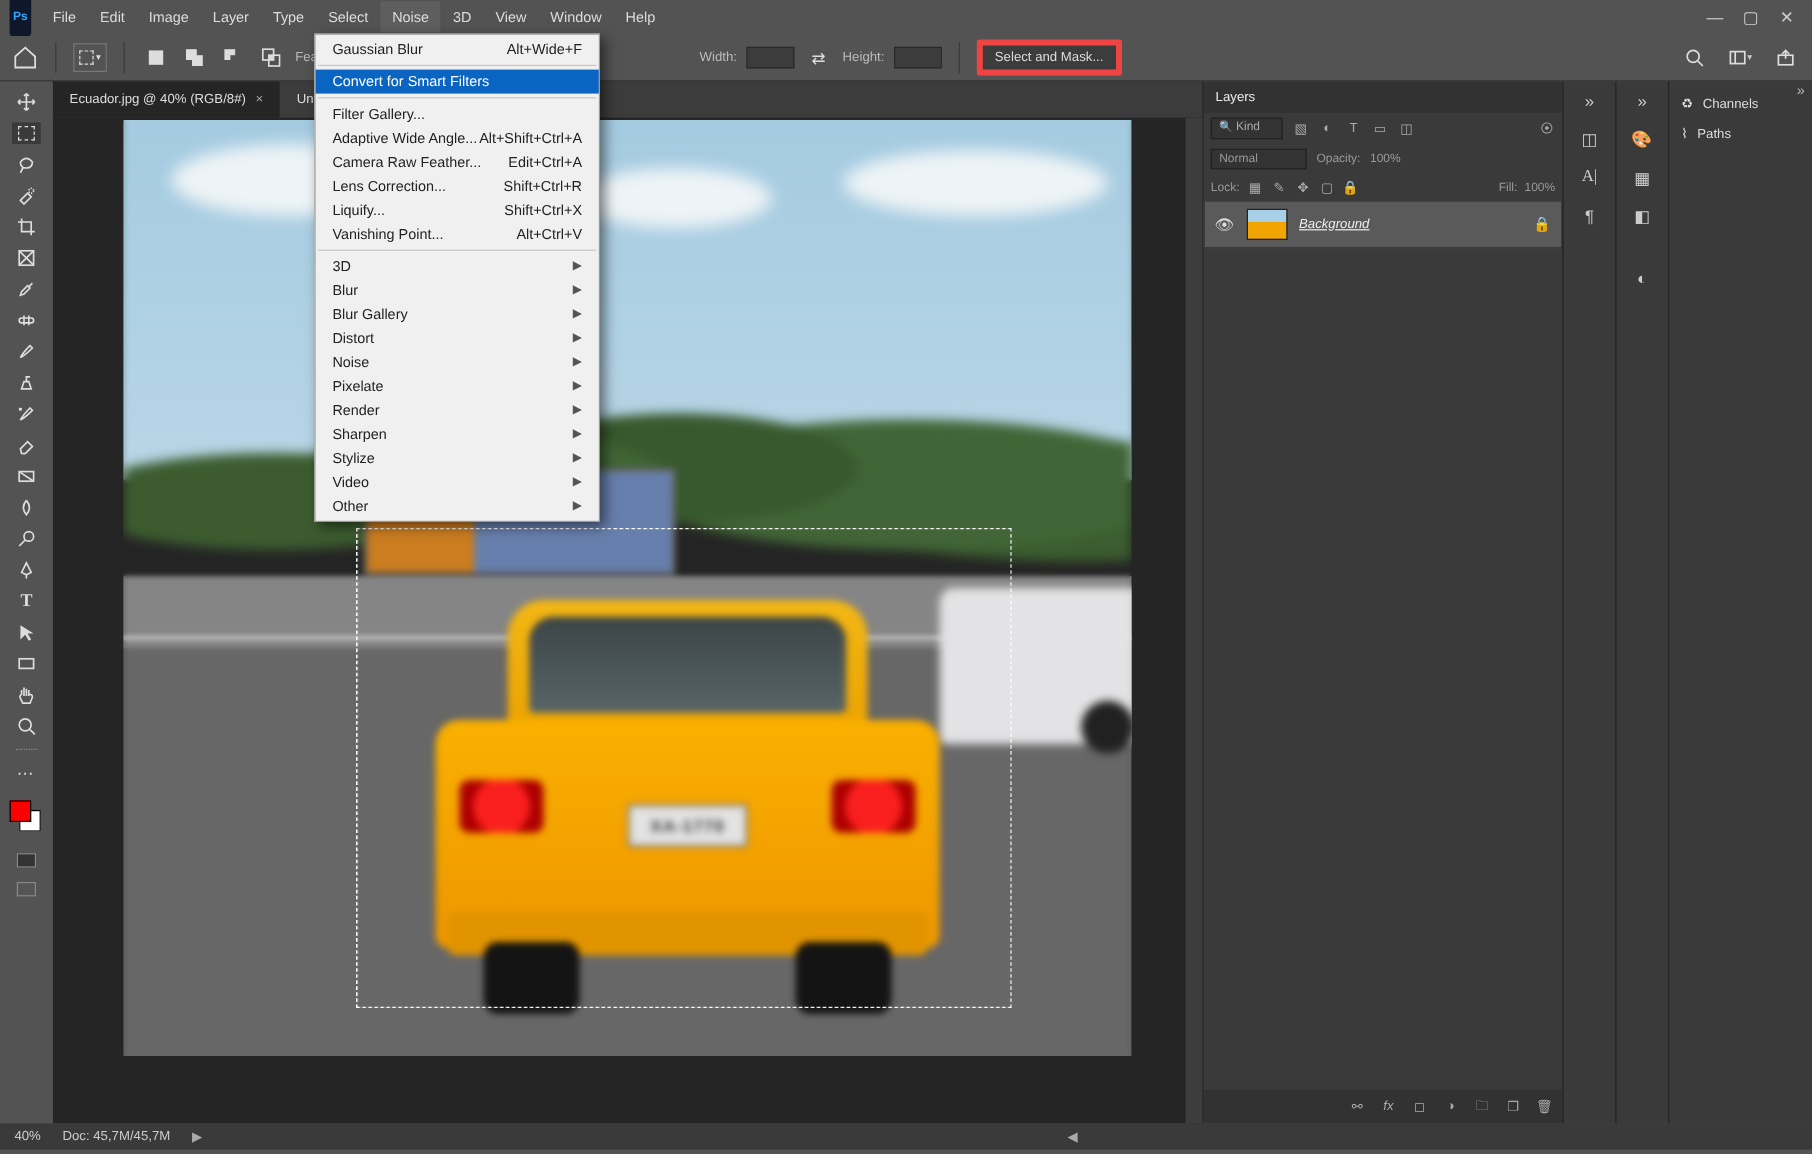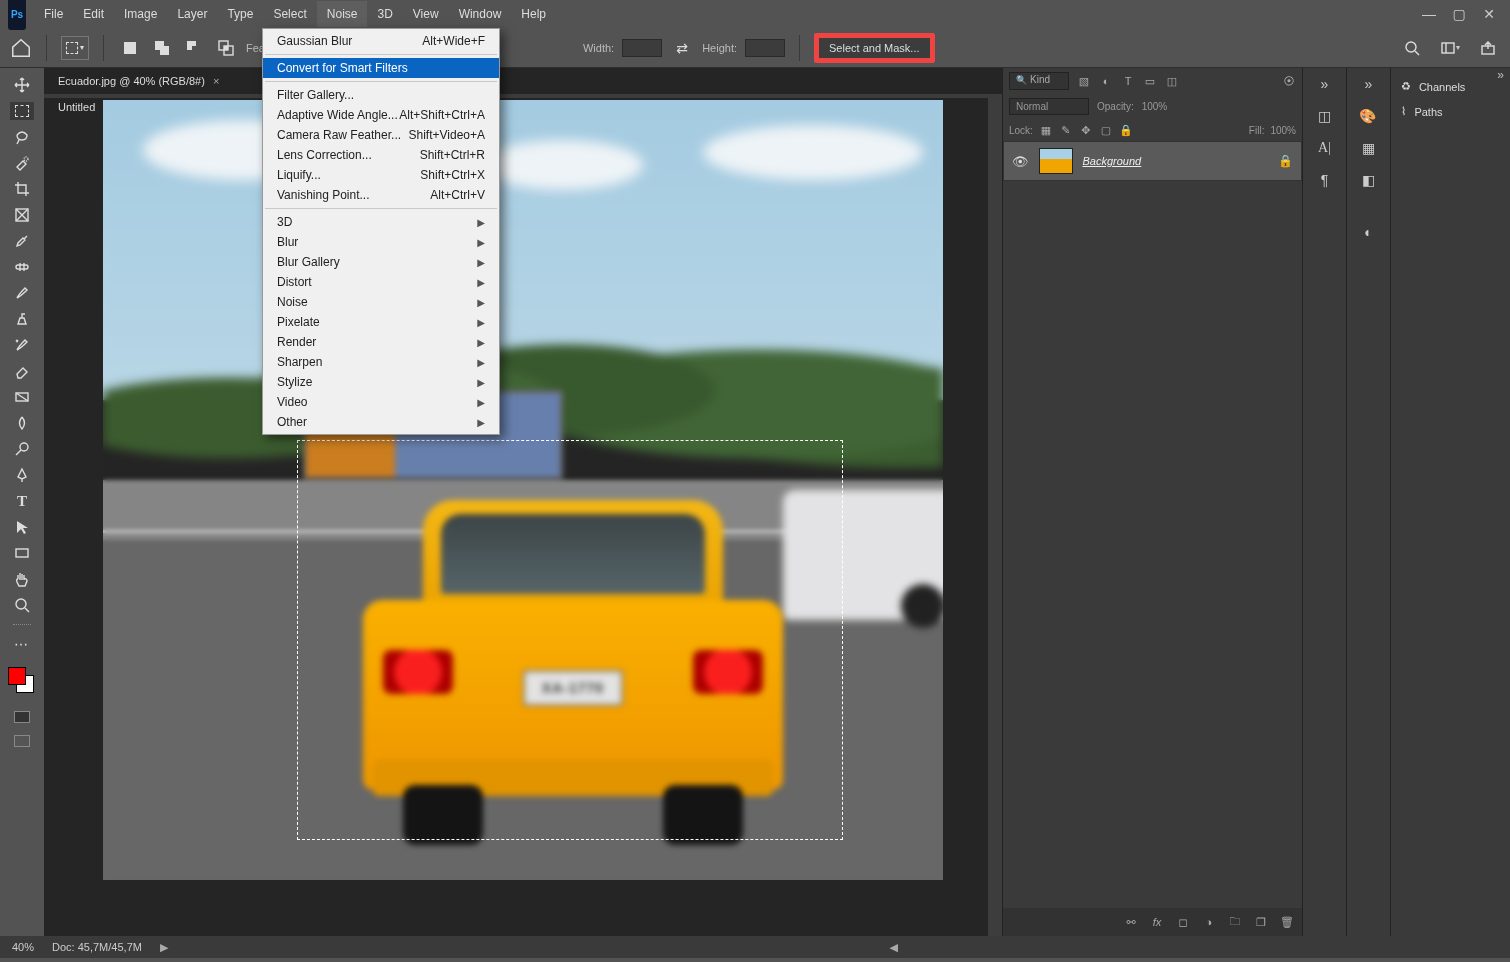--- a/index.html
+++ b/index.html
@@ -25,21 +25,21 @@
   .tool{ width:24px; height:18px; display:flex; align-items:center; justify-content:center; color:#ddd; font-size:14px; position:relative;}
   .tool.active{ background:#3a3a3a; }
   .tool svg{ width:16px; height:16px; stroke:#ddd; fill:none; stroke-width:1.4; }
   .tool.fillsvg svg{ fill:#ddd; stroke:none; }
   .color-swatches{ position:relative; width:28px; height:28px; margin-top:6px;}
   .fg-sw{ position:absolute; width:18px; height:18px; background:#f00; border:1px solid #000; top:0; left:0;}
   .bg-sw{ position:absolute; width:18px; height:18px; background:#fff; border:1px solid #000; top:8px; left:8px;}
   .quick-mask{ width:16px; height:12px; background:#333; border:1px solid #888; margin-top:8px;}
   .screen-mode{ width:16px; height:12px; background:#555; border:1px solid #888; margin-top:4px;}
   .doc-area{ flex:1; display:flex; flex-direction:column; background:#252525;}
-  .tabs{ height:30px; background:#3c3c3c; display:flex;flex-direction:column; }
+  .tabs{ height:30px; background:#3c3c3c; display:flex; }
   .tab{ padding:7px 14px; color:#ddd; font-size:11px; display:flex; gap:8px; align-items:center;}
   .tab.active{ background:#252525; }
   .tab .close{ color:#aaa; }
   .canvas-wrap{ flex:1; position:relative; display:flex; justify-content:center; align-items:flex-start; padding-top:2px; overflow:hidden;}
   .canvas{ width:840px; height:780px; position:relative; overflow:hidden;}
   .sky{ position:absolute; top:0; left:0; right:0; height:300px; background:linear-gradient(#a8d0e6,#bcdbeb);}
   .cloud{ position:absolute; background:rgba(255,255,255,0.85); border-radius:50%; filter:blur(6px);}
   .c1{ width:200px; height:60px; top:20px; left:40px;}
   .c2{ width:160px; height:50px; top:40px; left:380px;}
   .c3{ width:220px; height:55px; top:25px; left:600px;}
@@ -79,21 +79,21 @@
   .lock{ color:#bbb; font-size:12px;}
   .layer-bottom{ height:28px; background:#323232; display:flex; align-items:center; justify-content:flex-end; gap:12px; padding:0 8px; color:#bbb; font-size:12px;}
   .right-rail2{ width:44px; background:#3a3a3a; display:flex; flex-direction:column; align-items:center; padding-top:6px; gap:12px; border-left:1px solid #222;}
   .rail-ic{ width:20px; height:20px; color:#ccc; display:flex; align-items:center; justify-content:center; font-size:14px;}
   .far-panel{ width:120px; background:#3a3a3a; border-left:1px solid #222;}
   .far-panel .item{ display:flex; align-items:center; gap:8px; padding:6px 10px; color:#ddd; font-size:11px;}
   .statusbar{ height:22px; background:#3a3a3a; display:flex; align-items:center; padding:0 12px; gap:18px; color:#ccc; font-size:11px;}
   .statusbar .arrow{ color:#aaa; }
   
   .dropdown{ position:absolute; top:28px; left:262px; width:238px; background:#f0f0f0; border:1px solid #9a9a9a; box-shadow:4px 4px 10px rgba(0,0,0,0.5); z-index:300; padding:2px 0;}
-  .dd-item{ display:flex; justify-content:space-between; padding:3px 14px; color:#222; font-size:12px; align-items:center;}
+  .dd-item{ display:flex; justify-content:space-between; padding:3px 14px; color:#222; font-size:12px; align-items:flex-start;}
   .dd-item.hover{ background:#0a64c2; color:#fff;}
   .dd-sep{ height:1px; background:#c8c8c8; margin:3px 2px;}
   .dd-item .arrow{ color:#555; font-size:10px;}
   .panel-strip{ display:flex; flex-direction:column;}
   .gap-flex{ flex:1;}
 </style>
 </head>
 <body>
 
 <div class="titlebar">
@@ -347,20 +347,23 @@
             <div class="wheel-r"></div>
         </div>
         <div class="overlay-blur"></div>
         <div class="ants" style="top:340px;left:194px;width:546px;height:400px"></div>
       </div>
       <div class="scroll-v"></div>
     </div>
   </div>
 
   <div class="panels-col">
+    <div class="panel-head">
+        <span>Layers</span>
+      </div>
     <div class="layer-opts">
       <div class="kind-label"><span style="font-size:9px">🔍</span> <span>Kind</span></div>
       <div class="mini-icon">▧</div>
       <div class="mini-icon">◐</div>
       <div class="mini-icon">T</div>
       <div class="mini-icon">▭</div>
       <div class="mini-icon">◫</div>
       <div class="mini-icon" style="margin-left:auto">⦿</div>
     </div>
     <div class="blend-row">
@@ -446,21 +449,21 @@
     <div class="dd-sep"></div>
     <div class="dd-item">
       <span>Filter Gallery...</span>
     </div>
     <div class="dd-item">
       <span>Adaptive Wide Angle...</span>
       <span>Alt+Shift+Ctrl+A</span>
     </div>
     <div class="dd-item">
       <span>Camera Raw Feather...</span>
-      <span>Shift+Video+A</span>
+      <span>Edit+Ctrl+A</span>
     </div>
     <div class="dd-item">
       <span>Lens Correction...</span>
       <span>Shift+Ctrl+R</span>
     </div>
     <div class="dd-item">
       <span>Liquify...</span>
       <span>Shift+Ctrl+X</span>
     </div>
     <div class="dd-item">

